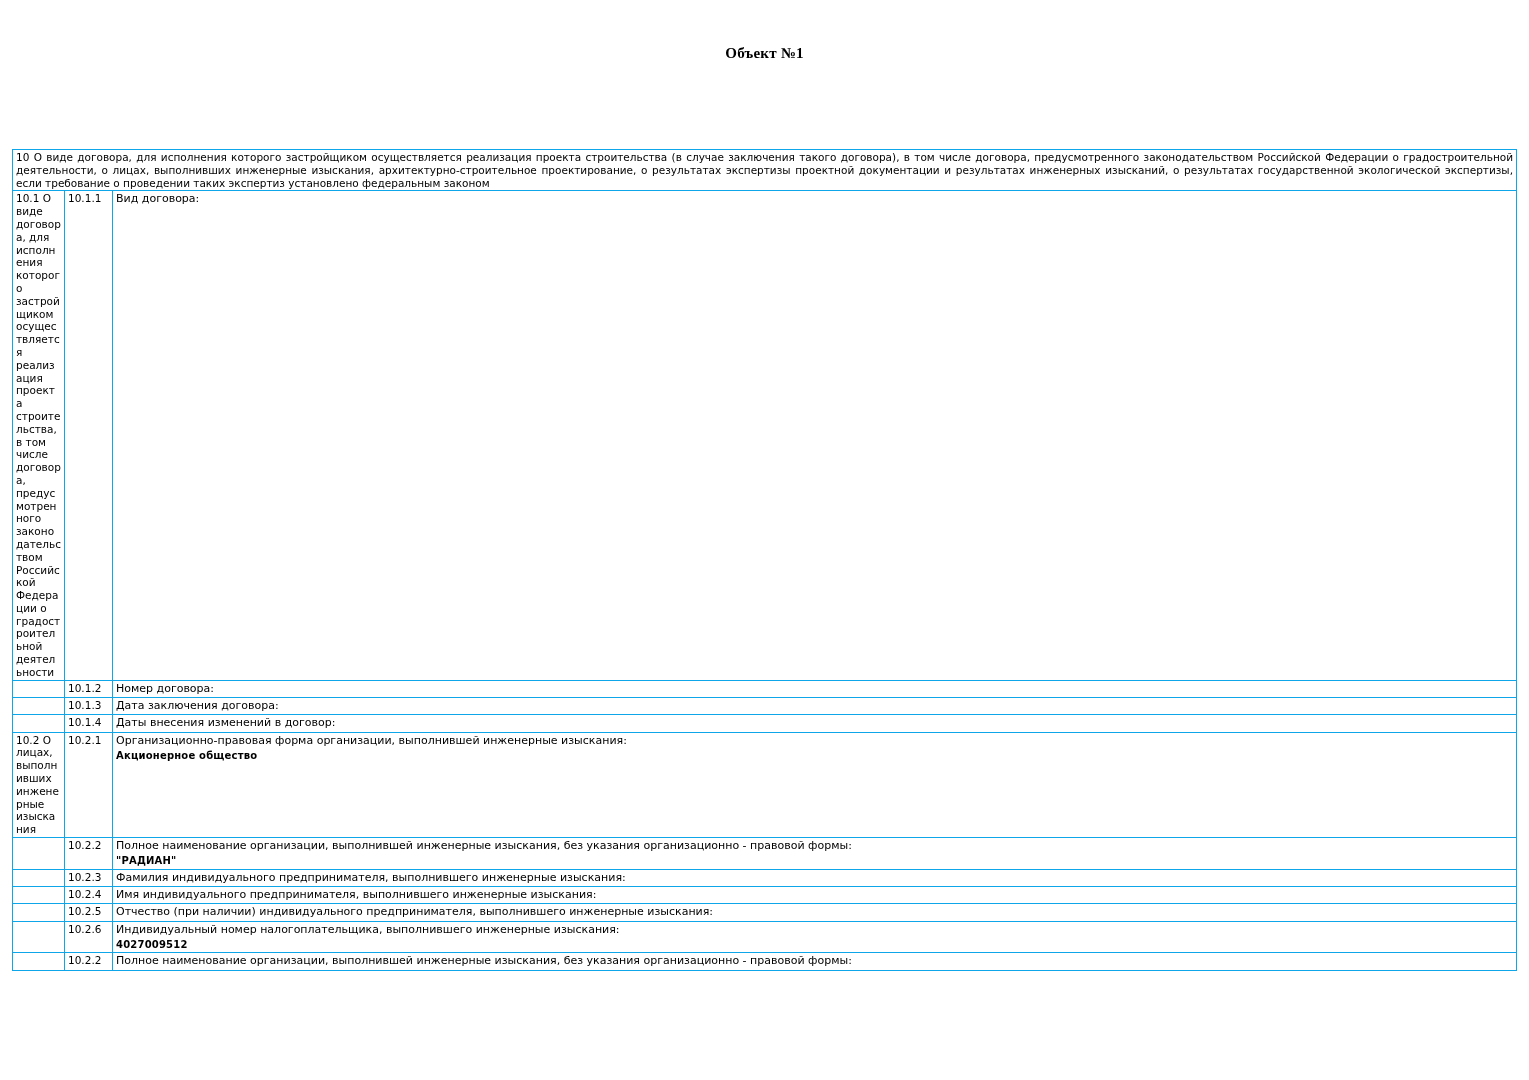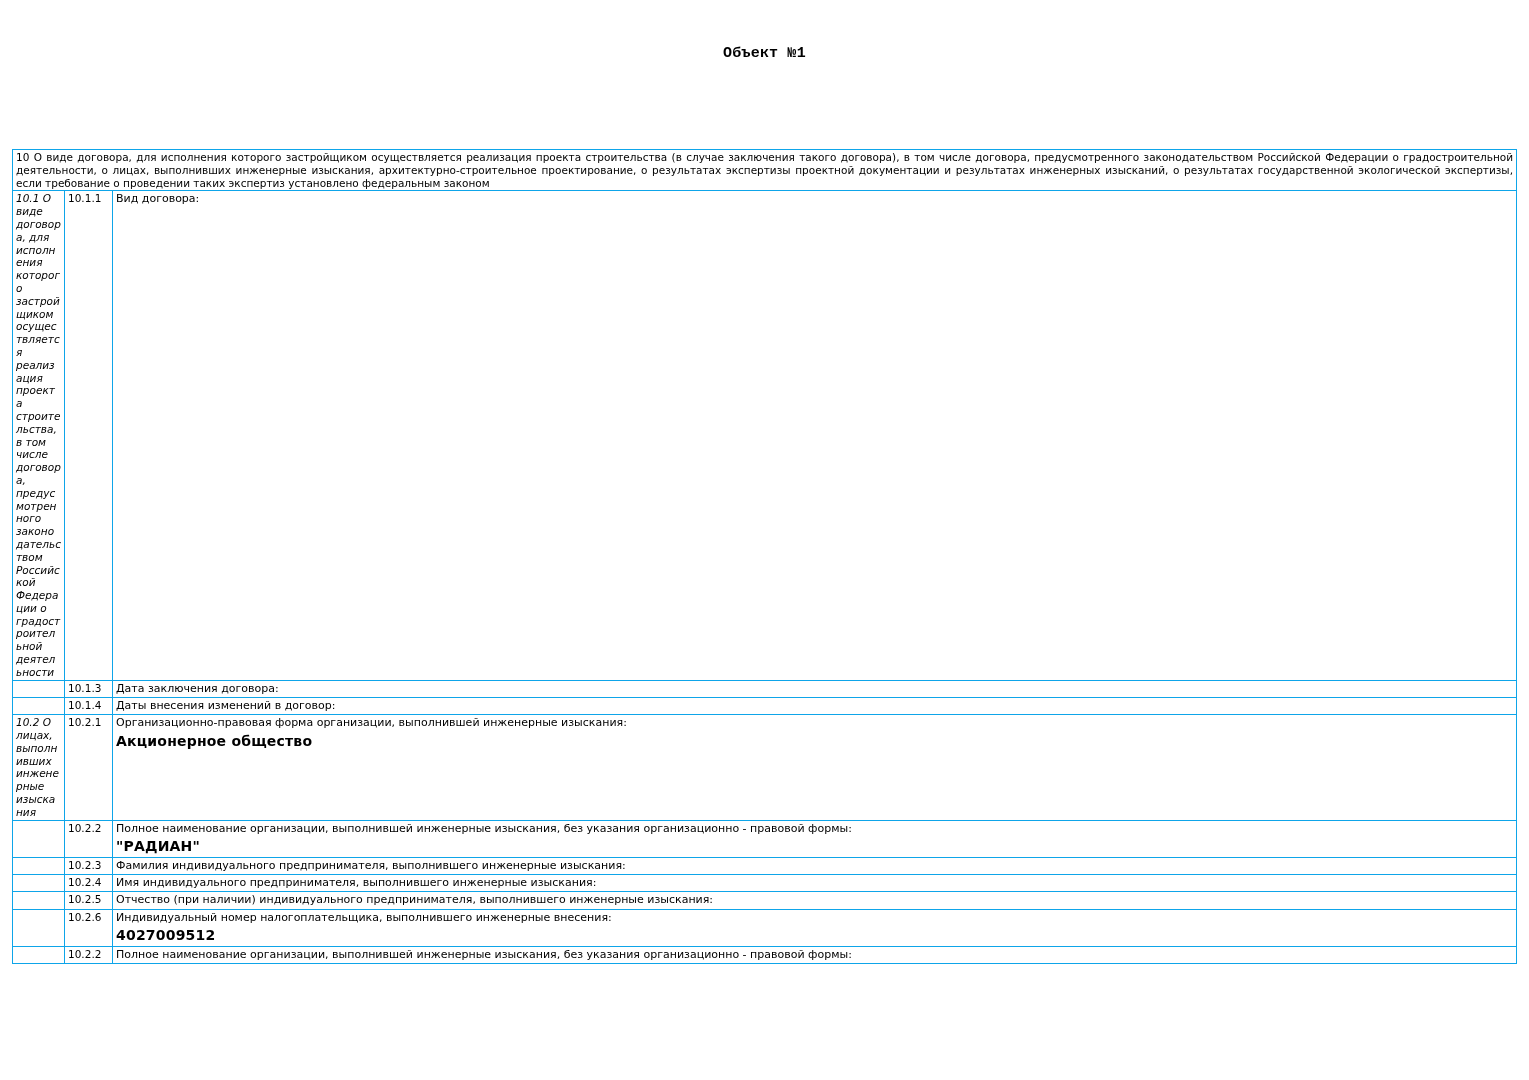--- a/index.html
+++ b/index.html
@@ -15,21 +15,21 @@
     overflow: hidden;
   }
   .page {
     position: relative;
     width: 1529px;
     height: 1080px;
     box-sizing: border-box;
   }
   .doc-title {
     text-align: center;
-    font-family: Liberation Mono, monospace;
+    font-family: Liberation Serif, serif;
     font-weight: bold;
     font-size: 15px;
     margin-top: 45px;
     margin-bottom: 0;
     letter-spacing: 0.2px;
   }
   .table-wrap {
     position: absolute;
     left: 12px;
     top: 104px;
@@ -56,32 +56,31 @@
     text-align: justify;
     font-size: 10.5px;
     line-height: 1.25;
     padding: 2px 4px 2px 3px;
   }
   .sec-label {
     font-size: 10.5px;
     line-height: 1.23;
     word-break: break-word;
     hyphens: none;
-    font-style: italic;
   }
   .code {
     font-size: 10.5px;
     white-space: nowrap;
   }
   .field-label {
     font-size: 11px;
     line-height: 1.3;
   }
   .field-value {
-    font-size: 14px;
+    font-size: 10px;
     font-weight: bold;
     line-height: 1.35;
     letter-spacing: 0.2px;
     margin-top: 1px;
   }
   .tall-1 { height: 295px; }
   .tall-2 { height: 68px; }
   .row-tight td { padding-top: 1px; padding-bottom: 1px; }
   .mid-align { vertical-align: middle; }
 </style>
@@ -104,20 +103,27 @@
         <tr>
           <td colspan="3" class="hdr-cell">10 О виде договора, для исполнения которого застройщиком осуществляется реализация проекта строительства (в случае заключения такого договора), в том числе договора, предусмотренного законодательством Российской Федерации о градостроительной деятельности, о лицах, выполнивших инженерные изыскания, архитектурно-строительное проектирование, о результатах экспертизы проектной документации и результатах инженерных изысканий, о результатах государственной экологической экспертизы, если требование о проведении таких экспертиз установлено федеральным законом</td>
         </tr>
 
         <tr>
           <td rowspan="1" class="sec-label tall-1 mid-align">10.1 О виде договора, для исполнения которого застройщиком осуществляется реализация проекта строительства, в том числе договора, предусмотренного законодательством Российской Федерации о градостроительной деятельности</td>
           <td class="code mid-align">10.1.1</td>
           <td class="mid-align">
             <div class="field-label">Вид договора:</div>
             <div class="field-value"></div>
+          </td>
+        </tr>
+        <tr class="row-tight">
+          <td></td>
+          <td class="code">10.1.2</td>
+          <td>
+            <div class="field-label">Номер договора:</div>
           </td>
         </tr>
         <tr class="row-tight">
           <td></td>
           <td class="code">10.1.3</td>
           <td>
             <div class="field-label">Дата заключения договора:</div>
           </td>
         </tr>
         <tr class="row-tight">
@@ -162,21 +168,21 @@
           <td></td>
           <td class="code">10.2.5</td>
           <td>
             <div class="field-label">Отчество (при наличии) индивидуального предпринимателя, выполнившего инженерные изыскания:</div>
           </td>
         </tr>
         <tr>
           <td></td>
           <td class="code mid-align">10.2.6</td>
           <td>
-            <div class="field-label">Индивидуальный номер налогоплательщика, выполнившего инженерные внесения:</div>
+            <div class="field-label">Индивидуальный номер налогоплательщика, выполнившего инженерные изыскания:</div>
             <div class="field-value">4027009512</div>
           </td>
         </tr>
 
         <tr>
           <td></td>
           <td class="code mid-align">10.2.2</td>
           <td>
             <div class="field-label">Полное наименование организации, выполнившей инженерные изыскания, без указания организационно - правовой формы:</div>
 

